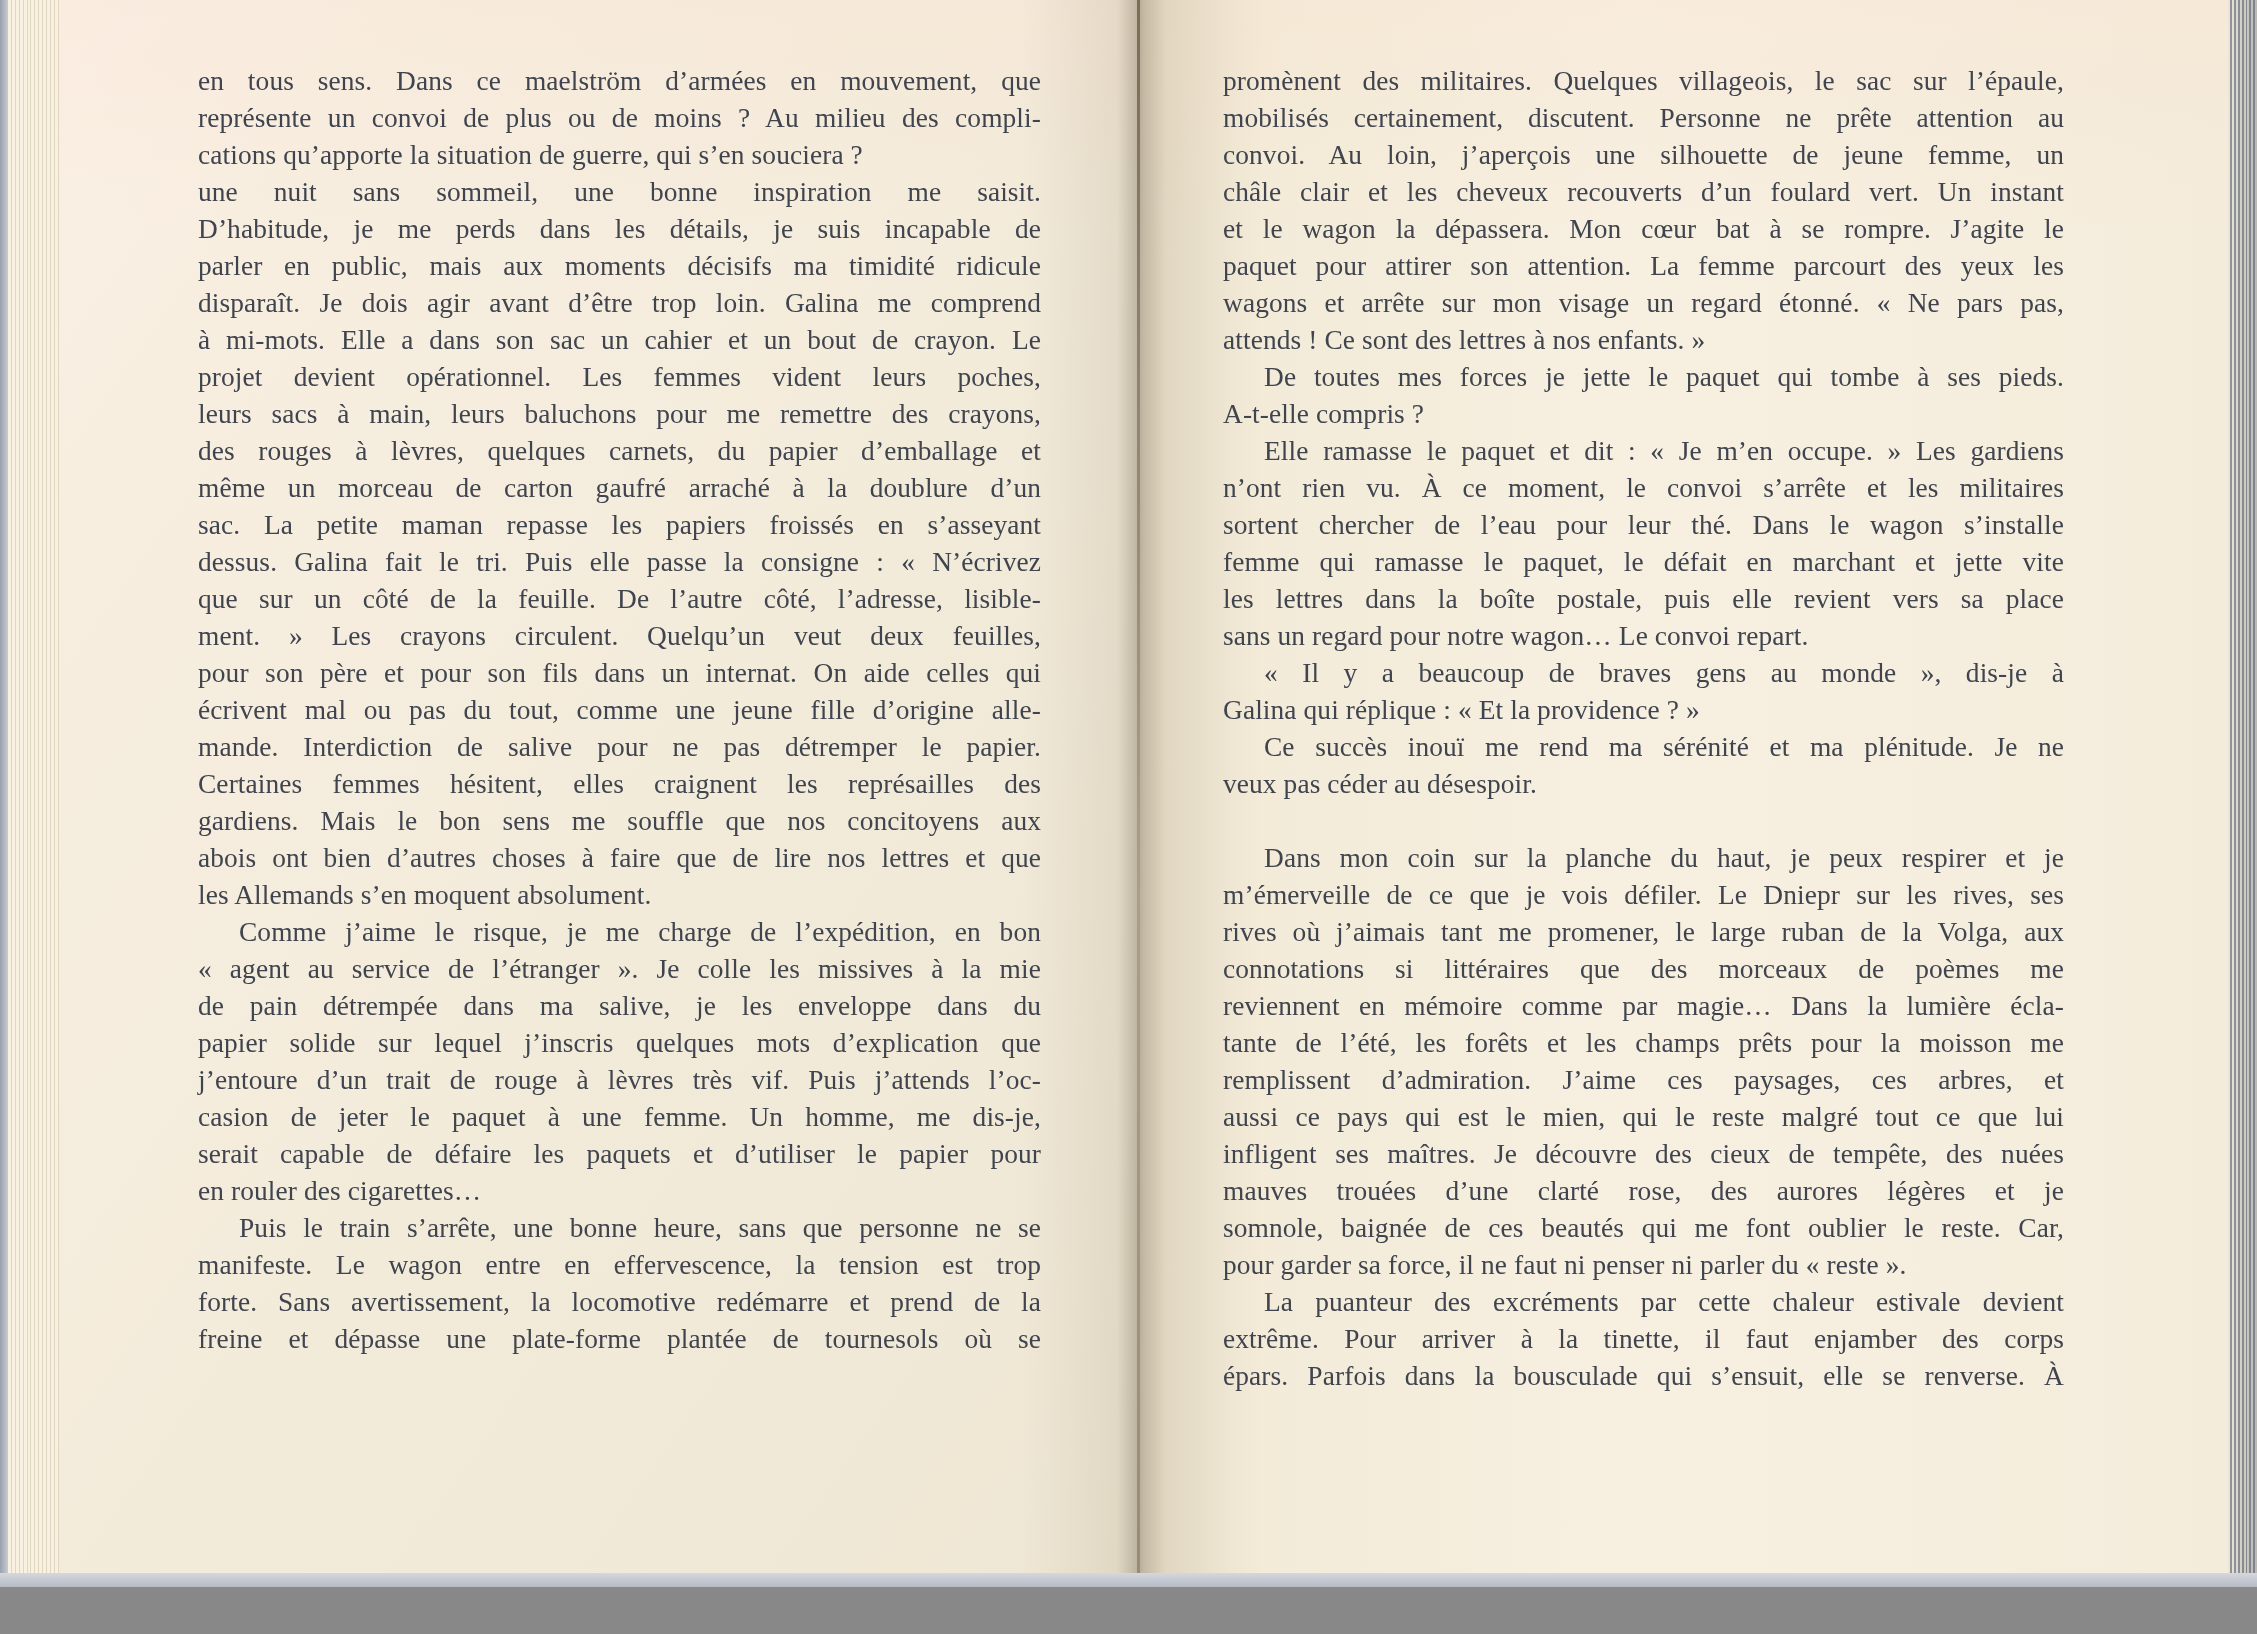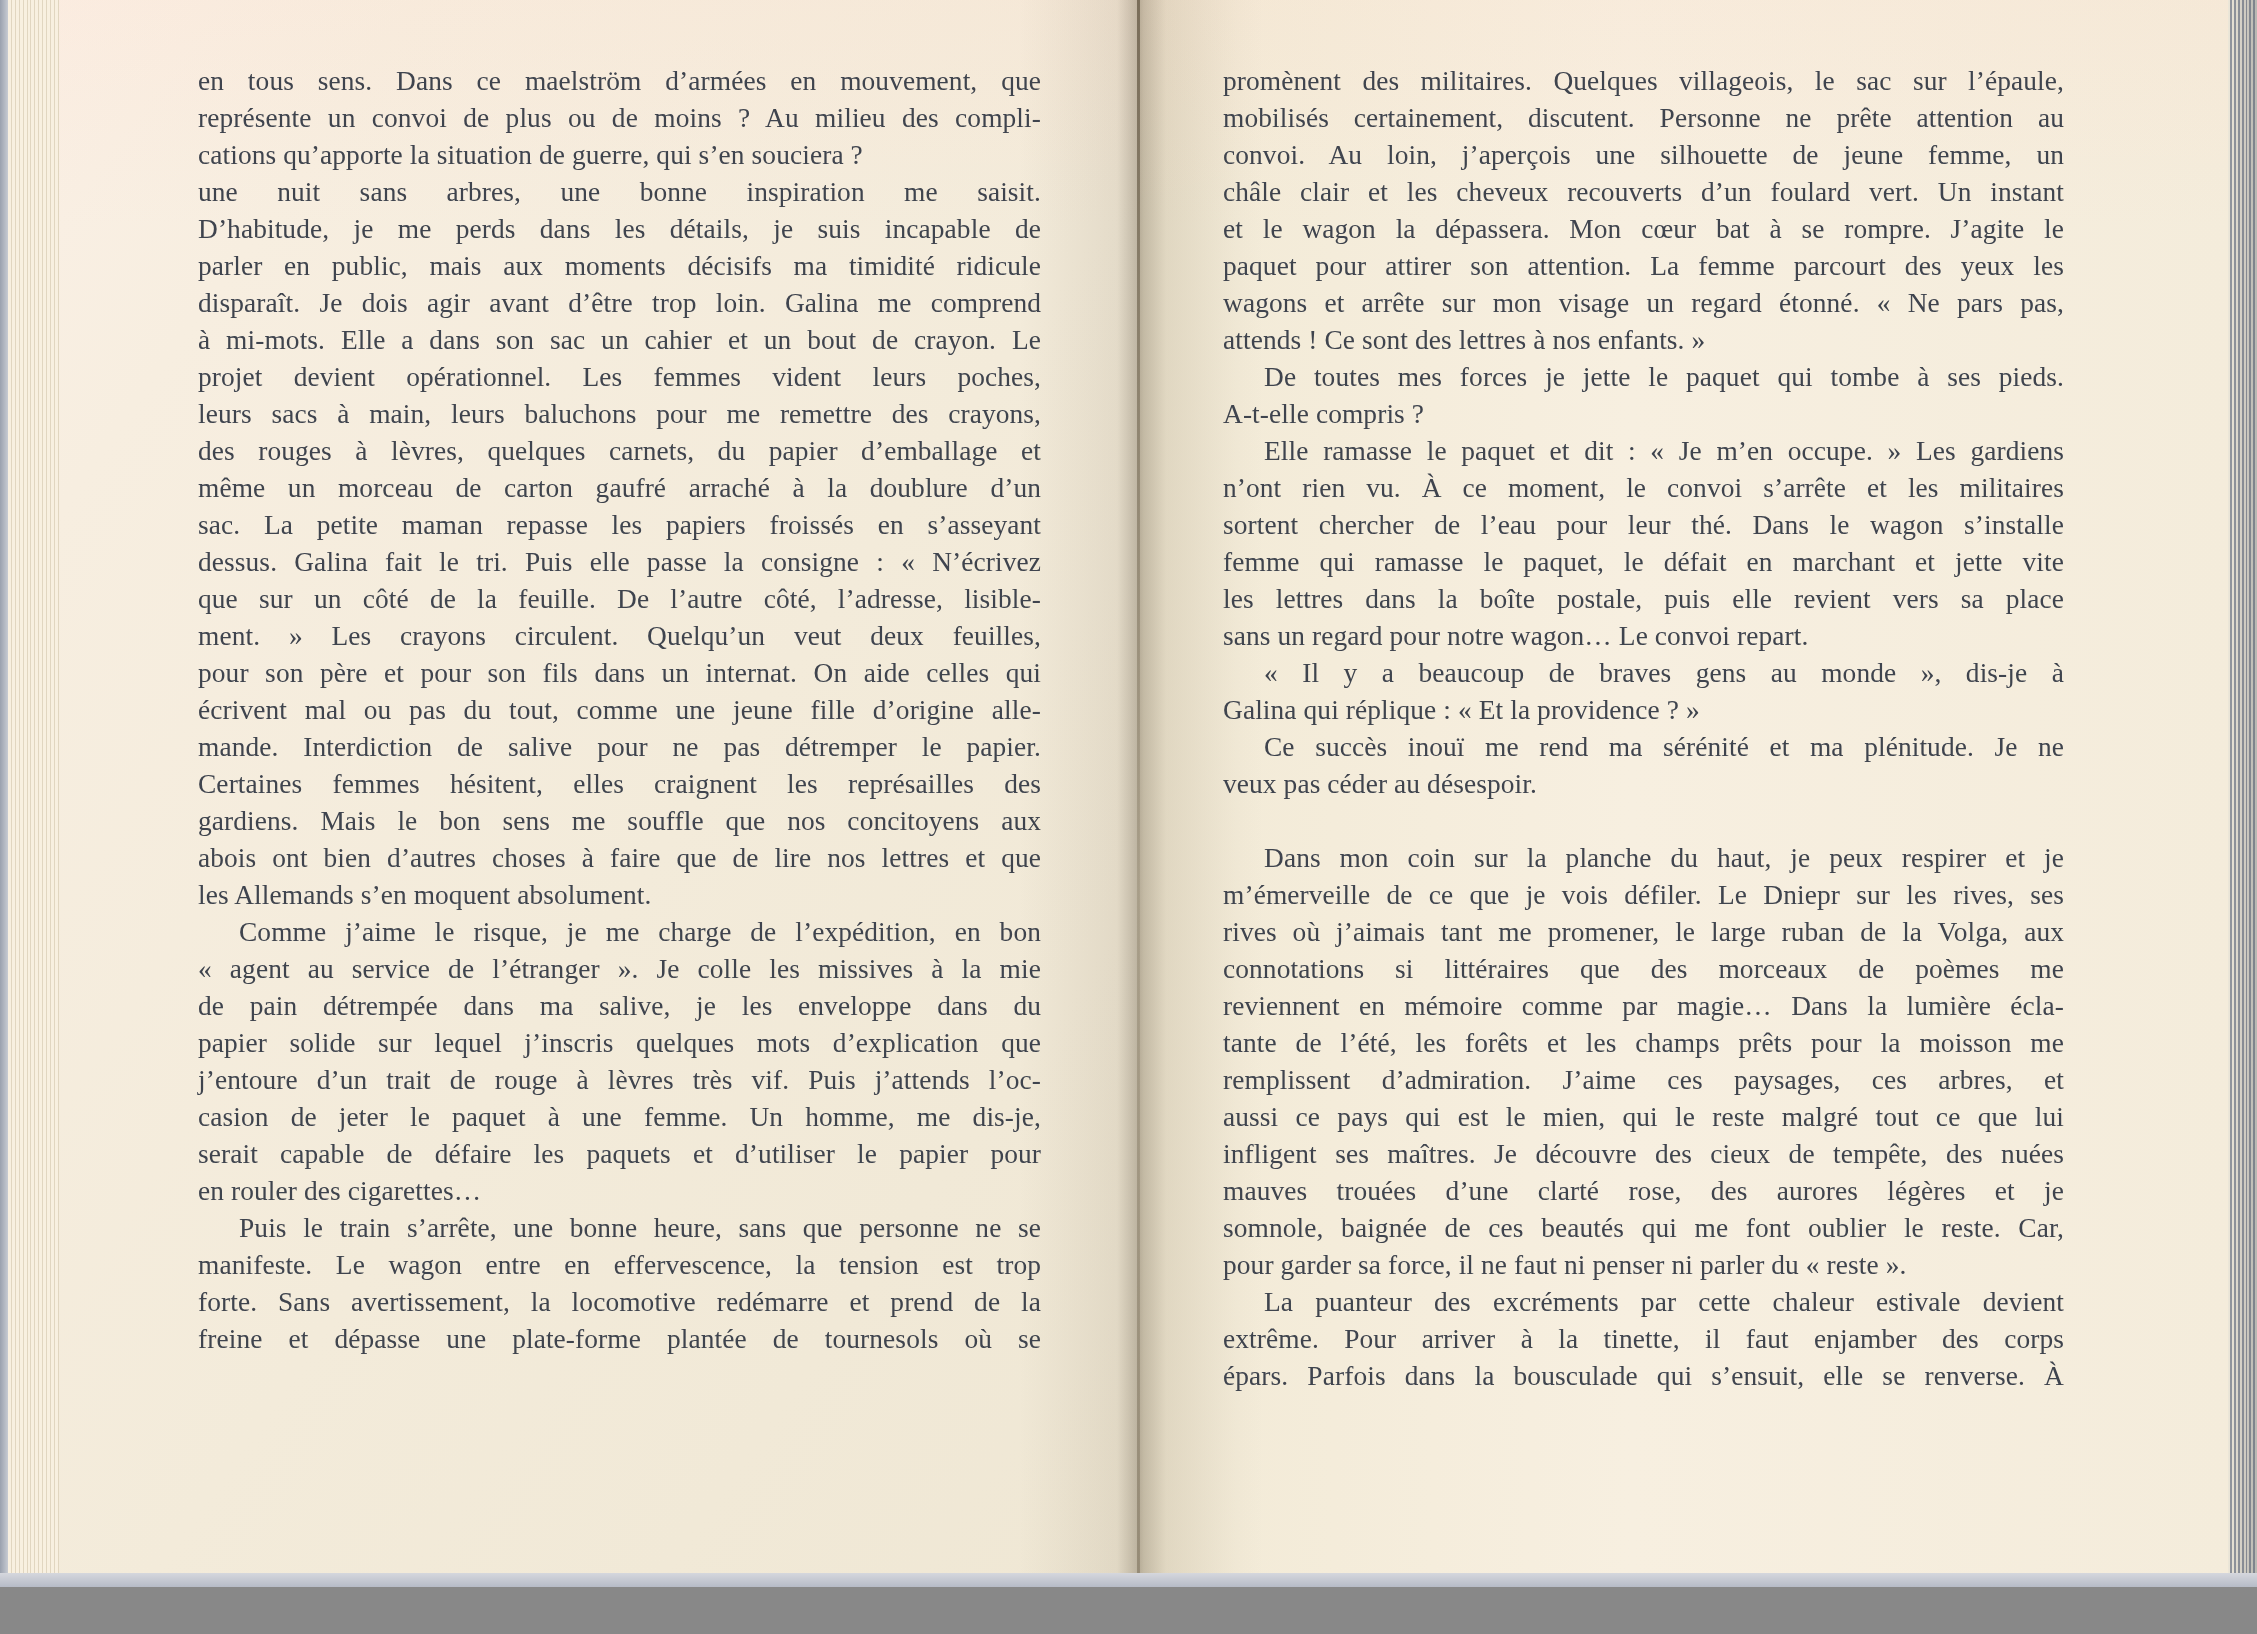--- a/index.html
+++ b/index.html
@@ -83,21 +83,21 @@
 
   <div id="left-text" class="text-block">
 
       <div class="line">en tous sens. Dans ce maelström d’armées en mouvement, que</div>
 
       <div class="line">représente un convoi de plus ou de moins ? Au milieu des compli-</div>
 
       <div class="line para-end">cations qu’apporte la situation de guerre, qui s’en souciera ?</div>
 
 
-      <div class="line">une nuit sans arbres, une bonne inspiration me saisit.</div>
+      <div class="line">une nuit sans sommeil, une bonne inspiration me saisit.</div>
 
       <div class="line">D’habitude, je me perds dans les détails, je suis incapable de</div>
 
       <div class="line">parler en public, mais aux moments décisifs ma timidité ridicule</div>
 
       <div class="line">disparaît. Je dois agir avant d’être trop loin. Galina me comprend</div>
 
       <div class="line">à mi-mots. Elle a dans son sac un cahier et un bout de crayon. Le</div>
 
       <div class="line">projet devient opérationnel. Les femmes vident leurs poches,</div>

